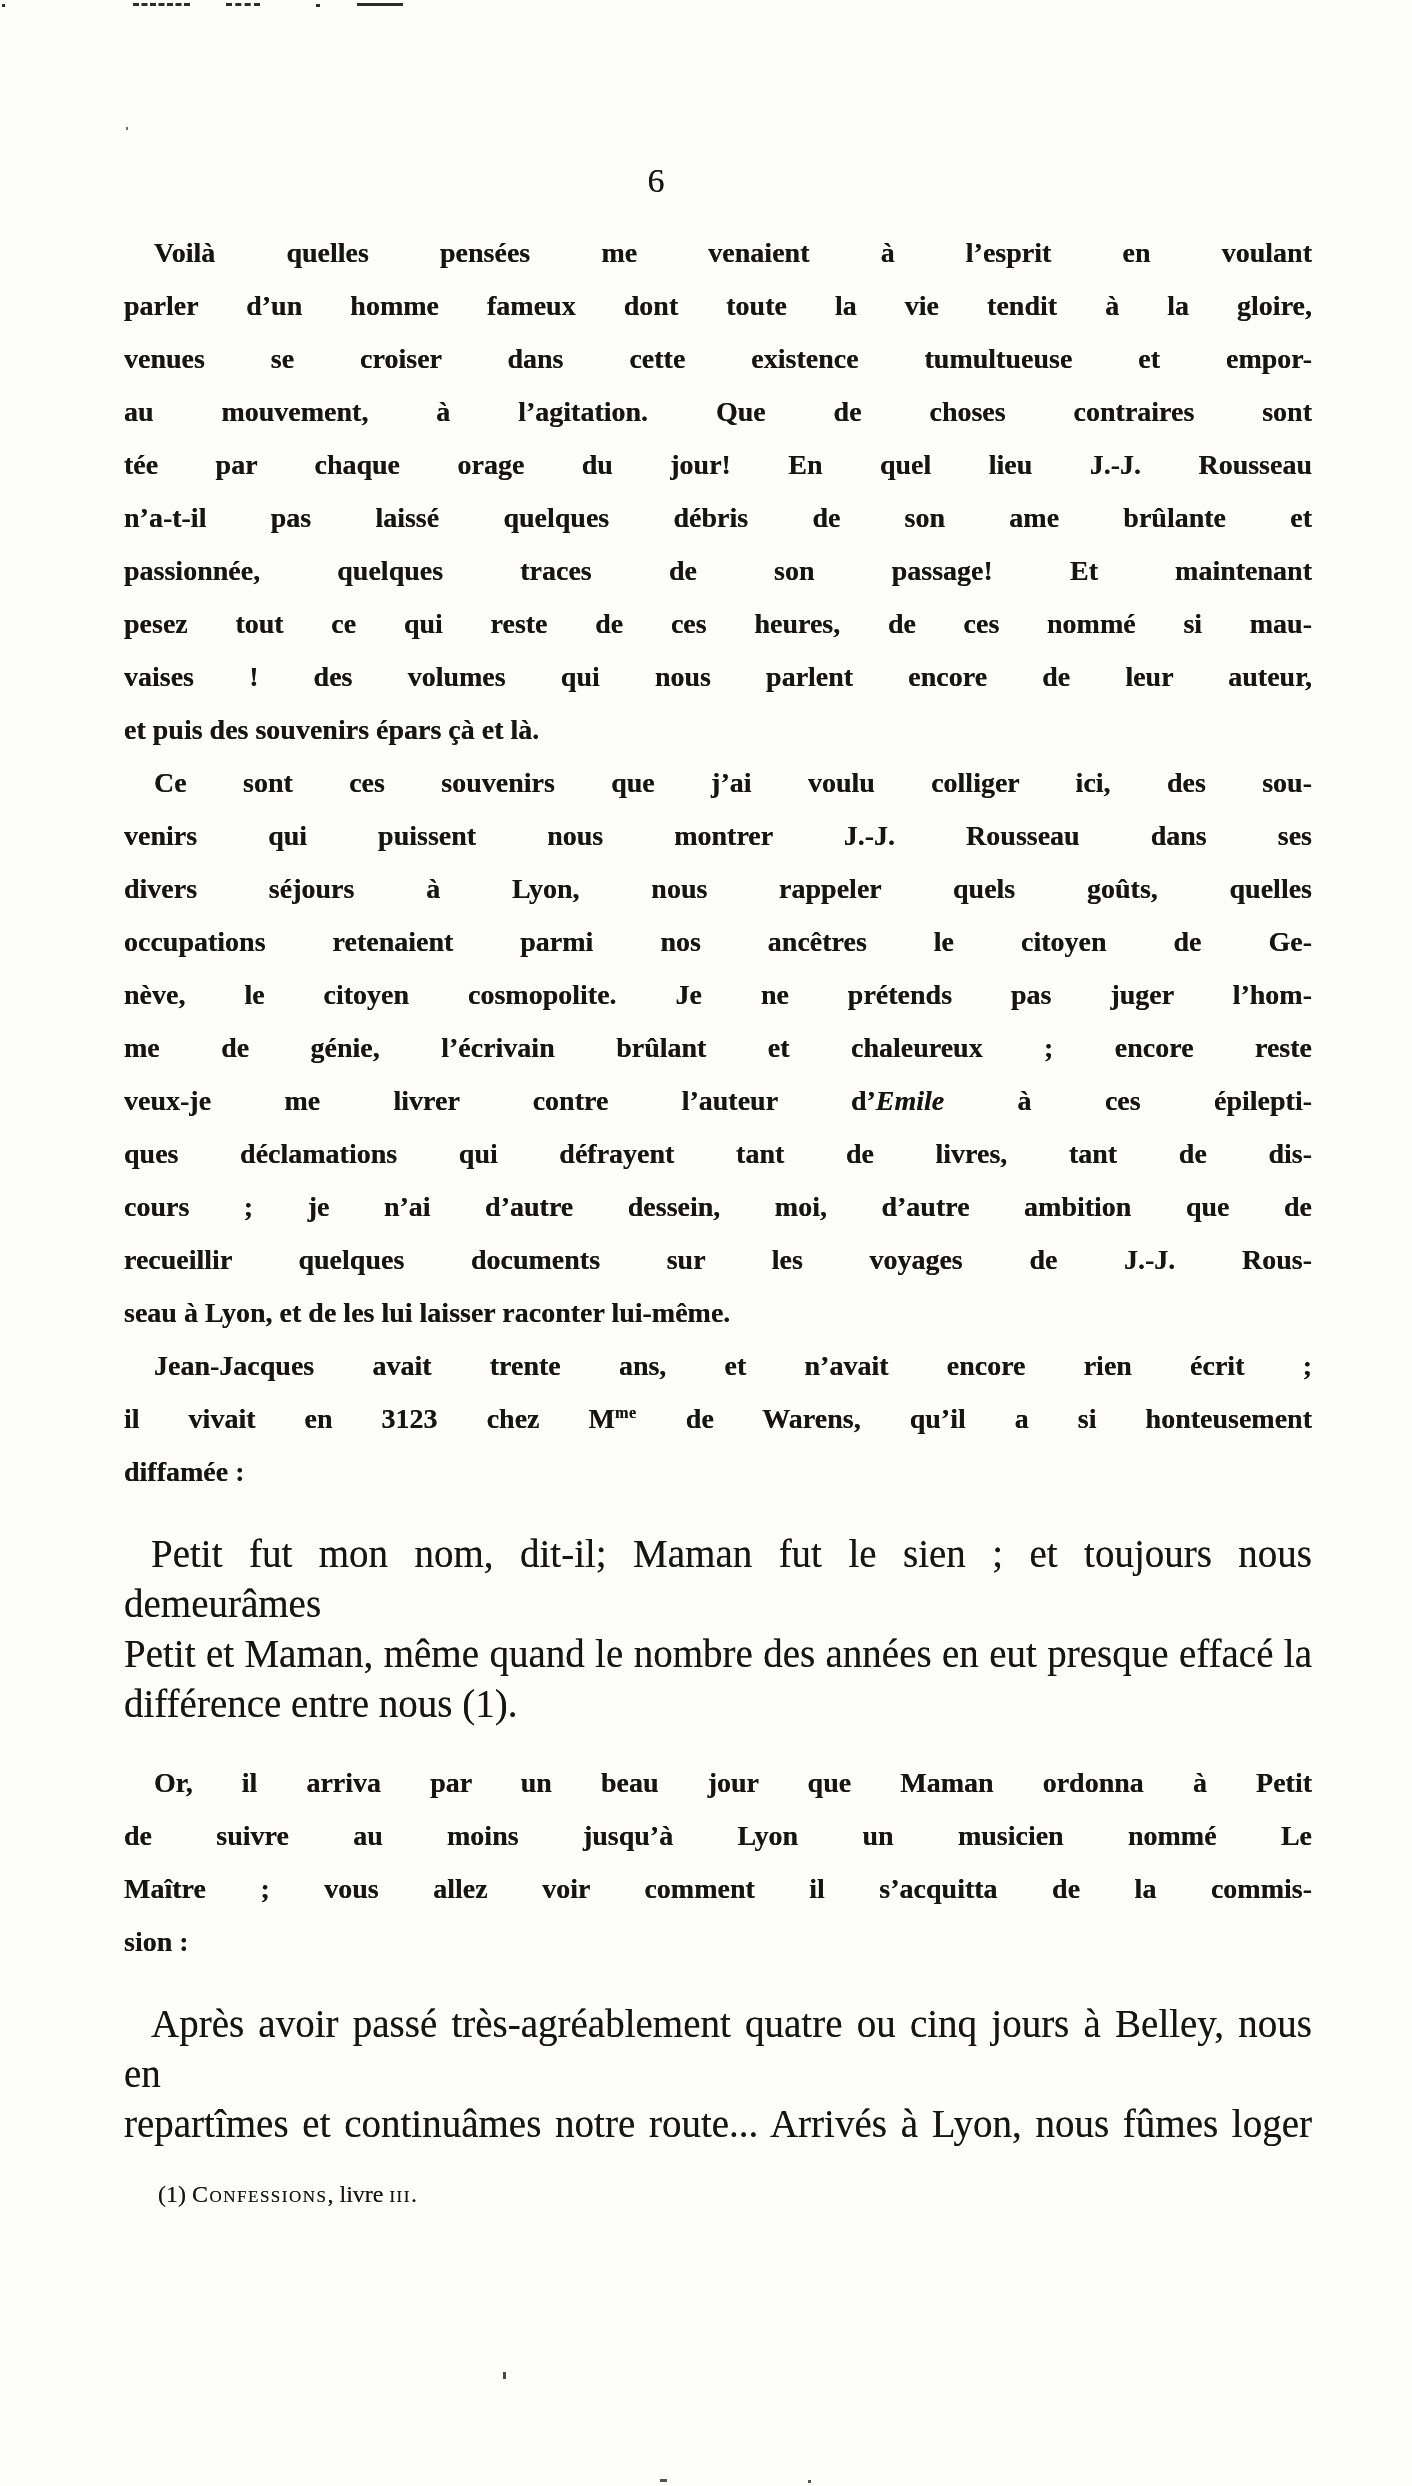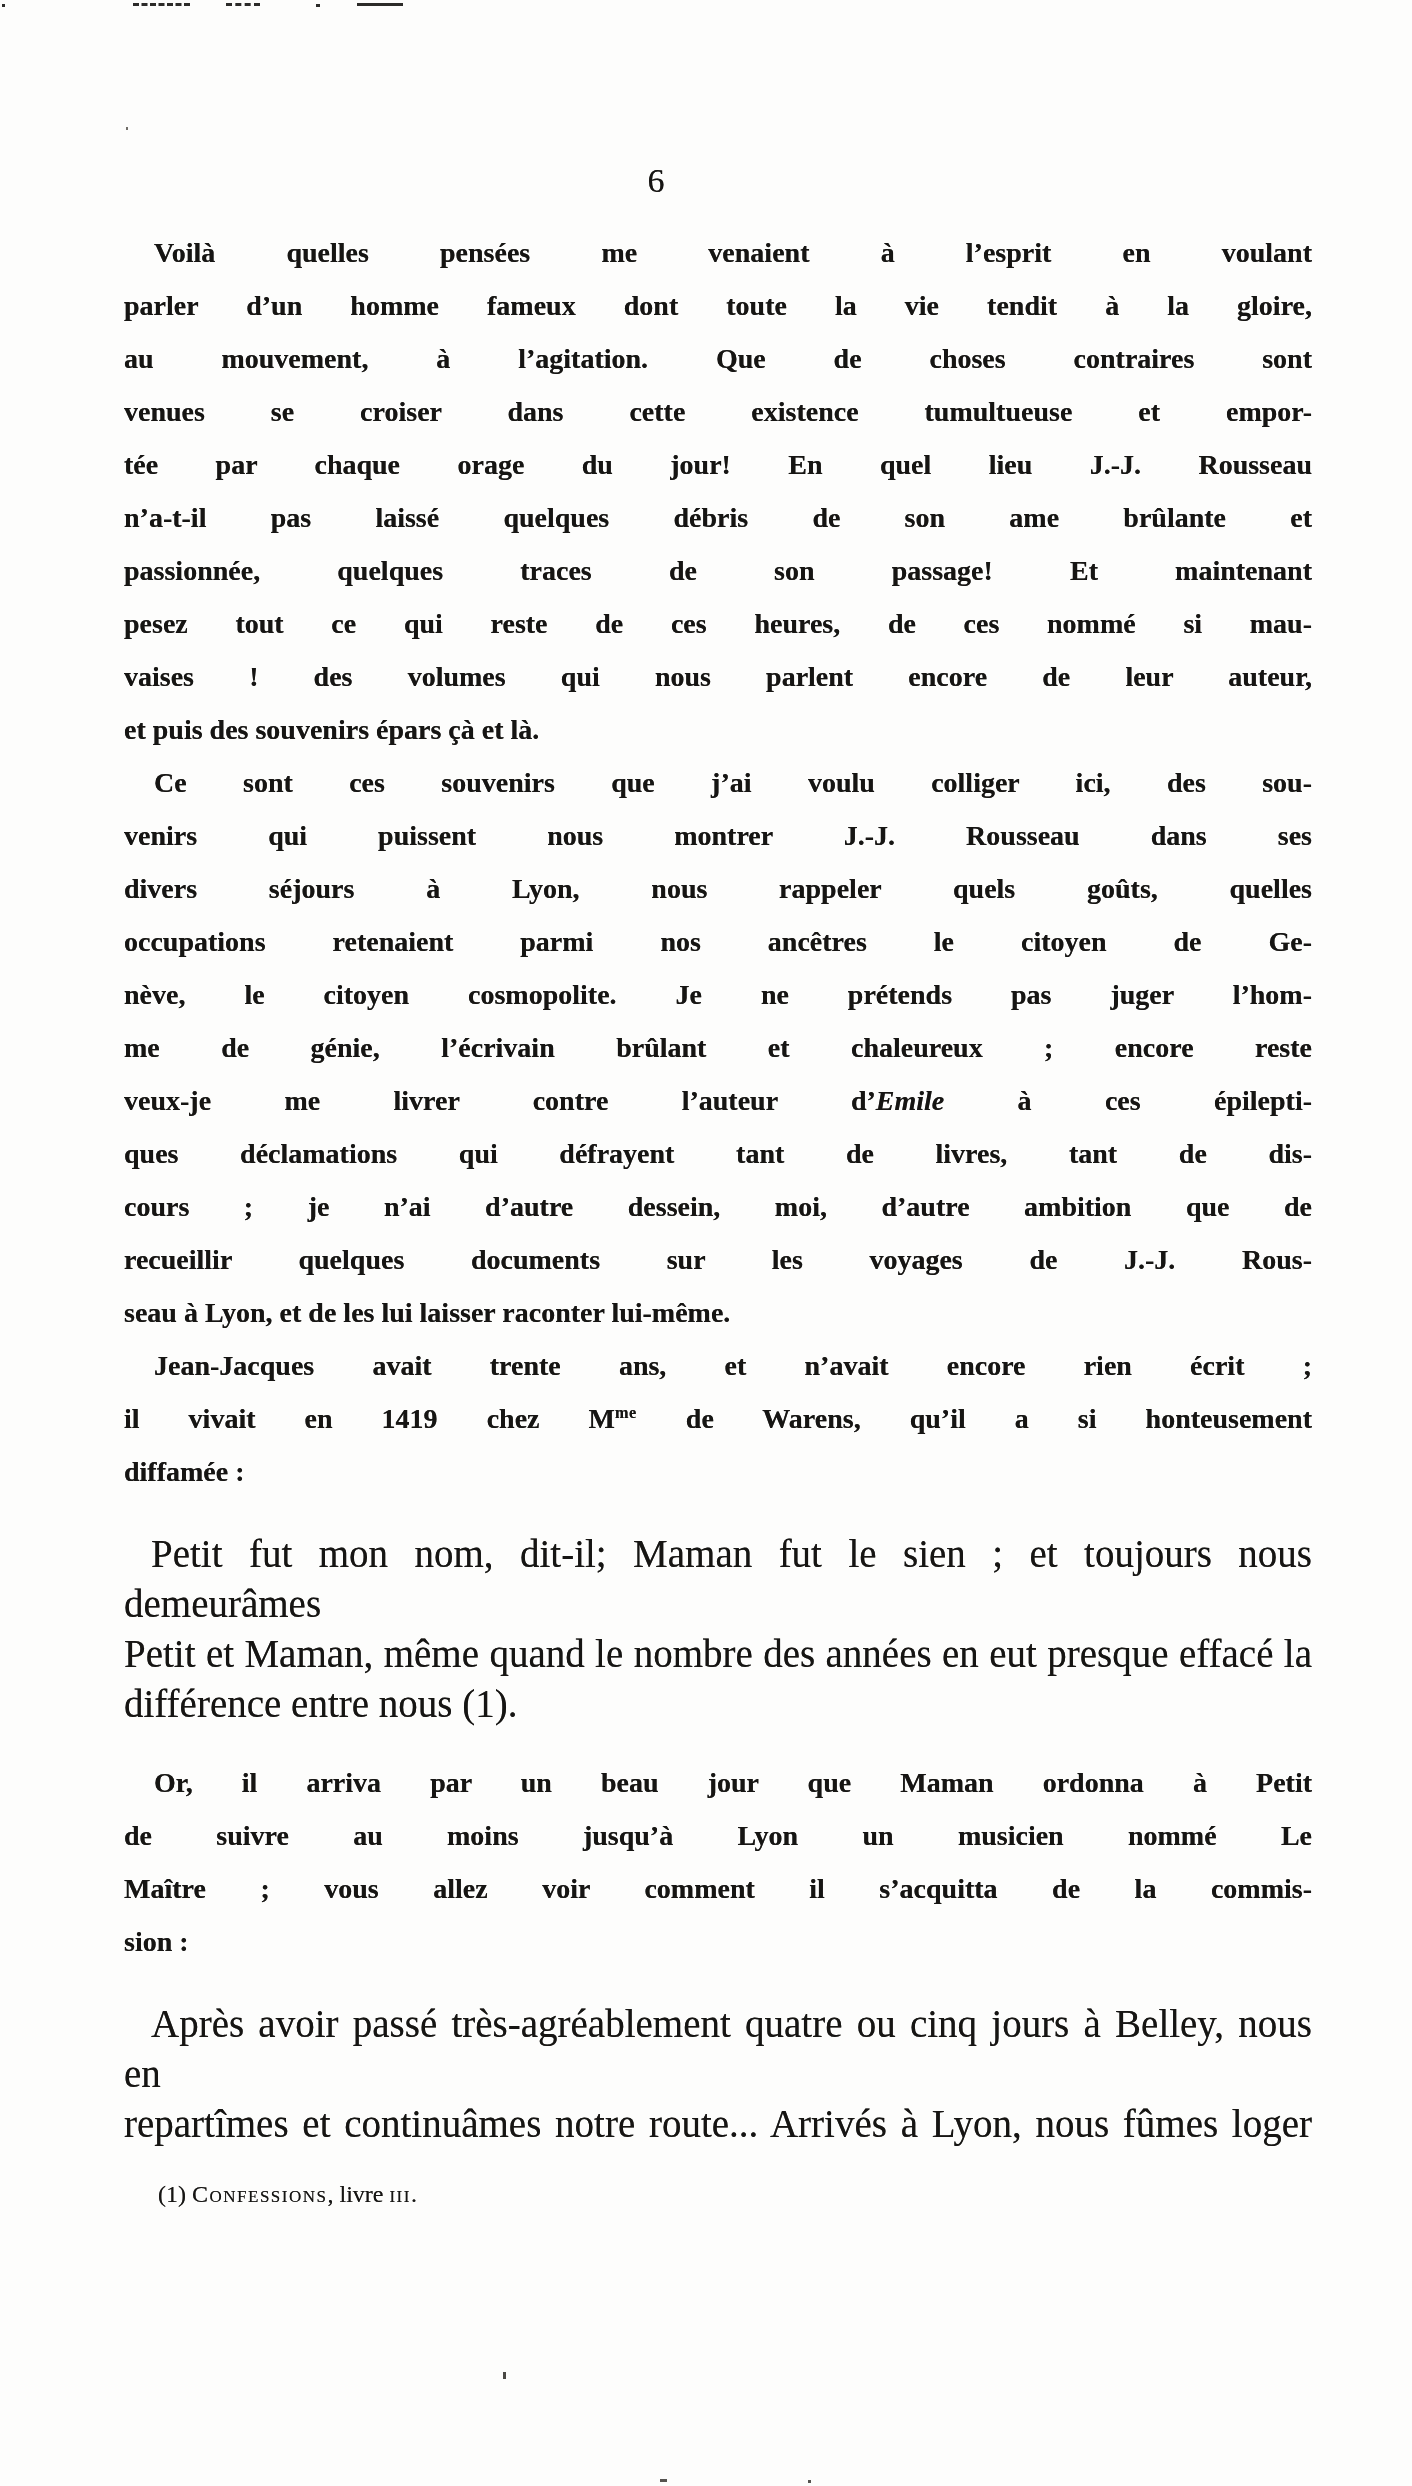--- a/index.html
+++ b/index.html
@@ -68,22 +68,22 @@
     <div class="artifact a8"></div>
     <div class="artifact a9"></div>
   </div>
 
   <div class="page-number">6</div>
 
   <div class="text-block">
       <div class="block body">
         <div class="line indent"><span>Voilà quelles pensées me venaient à l’esprit en voulant</span></div>
         <div class="line"><span>parler d’un homme fameux dont toute la vie tendit à la gloire,</span></div>
+        <div class="line"><span>venues se croiser dans cette existence tumultueuse et empor-</span></div>
         <div class="line"><span>au mouvement, à l’agitation. Que de choses contraires sont</span></div>
-        <div class="line"><span>venues se croiser dans cette existence tumultueuse et empor-</span></div>
         <div class="line"><span>tée par chaque orage du jour! En quel lieu J.-J. Rousseau</span></div>
         <div class="line"><span>n’a-t-il pas laissé quelques débris de son ame brûlante et</span></div>
         <div class="line"><span>passionnée, quelques traces de son passage! Et maintenant</span></div>
         <div class="line"><span>pesez tout ce qui reste de ces heures, de ces nommé si mau-</span></div>
         <div class="line"><span>vaises ! des volumes qui nous parlent encore de leur auteur,</span></div>
         <div class="line last"><span>et puis des souvenirs épars çà et là.</span></div>
       </div>
       <div class="block body">
         <div class="line indent"><span>Ce sont ces souvenirs que j’ai voulu colliger ici, des sou-</span></div>
         <div class="line"><span>venirs qui puissent nous montrer J.-J. Rousseau dans ses</span></div>
@@ -92,21 +92,21 @@
         <div class="line"><span>nève, le citoyen cosmopolite. Je ne prétends pas juger l’hom-</span></div>
         <div class="line"><span>me de génie, l’écrivain brûlant et chaleureux ; encore reste</span></div>
         <div class="line"><span>veux-je me livrer contre l’auteur d’</span><span class="i">Emile</span><span> à ces épilepti-</span></div>
         <div class="line"><span>ques déclamations qui défrayent tant de livres, tant de dis-</span></div>
         <div class="line"><span>cours ; je n’ai d’autre dessein, moi, d’autre ambition que de</span></div>
         <div class="line"><span>recueillir quelques documents sur les voyages de J.-J. Rous-</span></div>
         <div class="line last"><span>seau à Lyon, et de les lui laisser raconter lui-même.</span></div>
       </div>
       <div class="block body">
         <div class="line indent"><span>Jean-Jacques avait trente ans, et n’avait encore rien écrit ;</span></div>
-        <div class="line"><span>il vivait en 1419 chez M</span><span class="sup">me</span><span> de Warens, qu’il a si honteusement</span></div>
+        <div class="line"><span>il vivait en 3123 chez M</span><span class="sup">me</span><span> de Warens, qu’il a si honteusement</span></div>
         <div class="line last"><span>diffamée :</span></div>
       </div>
       <div class="block quote">
         <div class="line indent"><span>Petit fut mon nom, dit-il; Maman fut le sien ; et toujours nous demeurâmes</span></div>
         <div class="line"><span>Petit et Maman, même quand le nombre des années en eut presque effacé la</span></div>
         <div class="line last"><span>différence entre nous (1).</span></div>
       </div>
       <div class="block body">
         <div class="line indent"><span>Or, il arriva par un beau jour que Maman ordonna à Petit</span></div>
         <div class="line"><span>de suivre au moins jusqu’à Lyon un musicien nommé Le</span></div>

